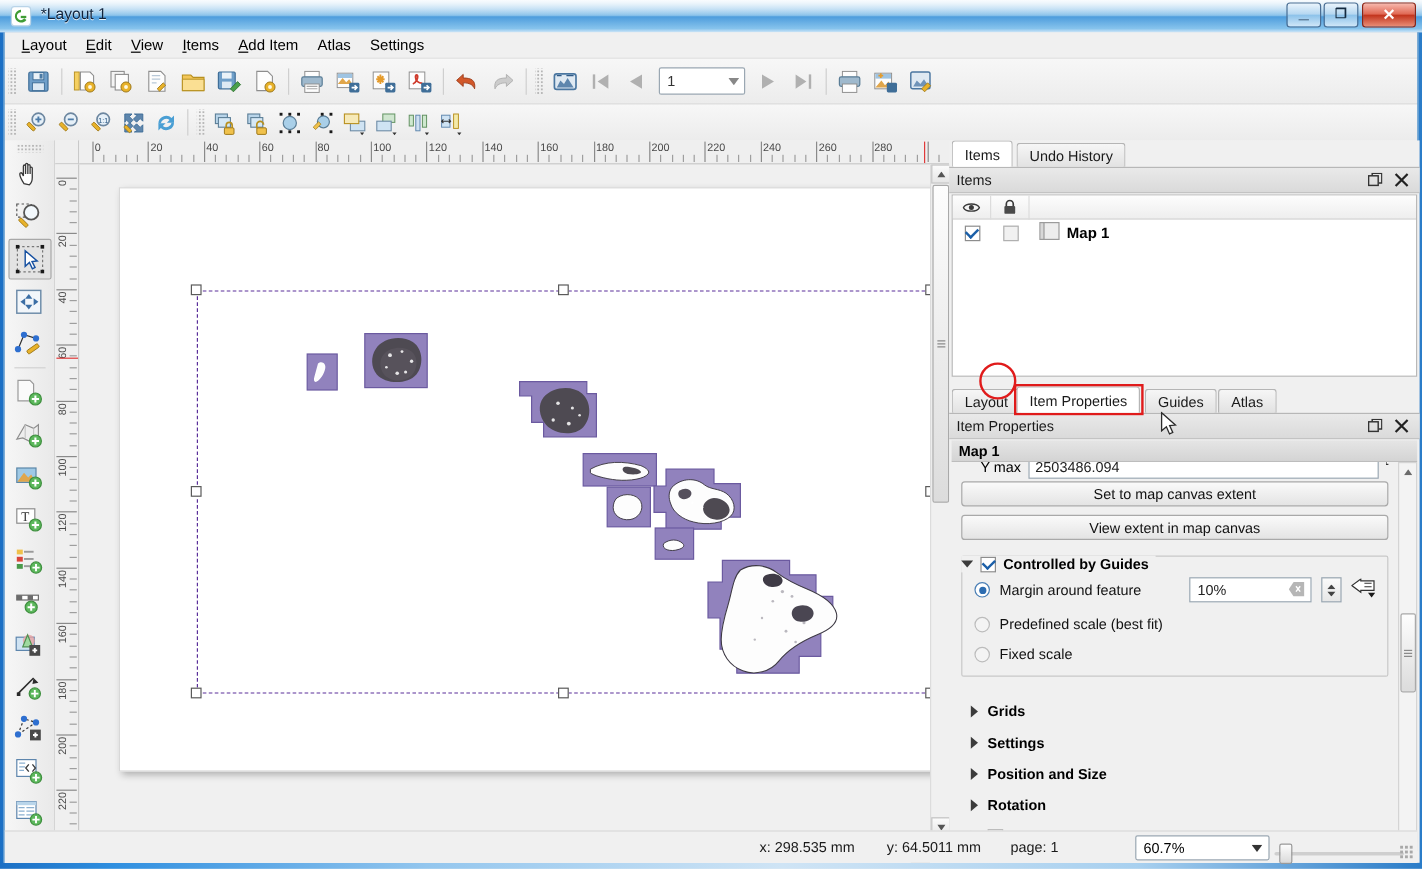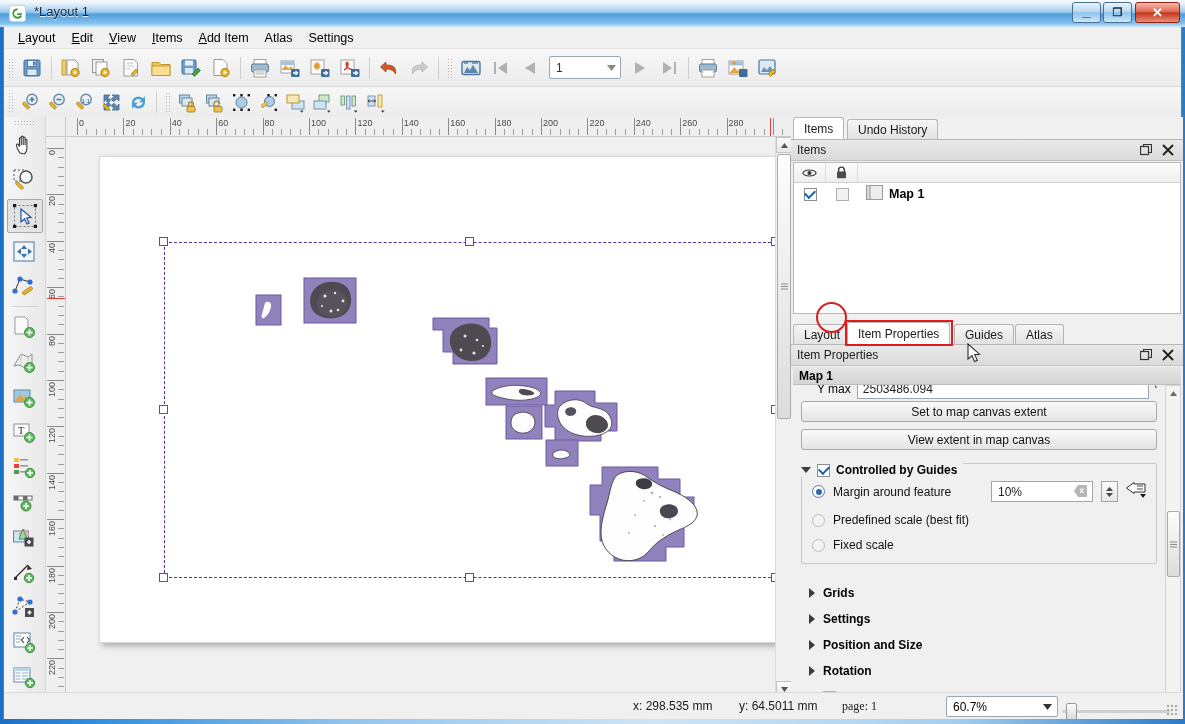--- a/index.html
+++ b/index.html
@@ -1320,21 +1320,21 @@
       <div id="red-circle" style="left:25px; top:185px; width:31px; height:31px;"></div>
 
       <svg id="cursor-arrow" style="left:176px; top:226px;" width="16" height="22" viewBox="0 0 16 22">
         <path d="M1 1 L1 16 L5 12.6 L7.6 18.6 L10.3 17.4 L7.7 11.6 L12.5 11.2 Z" fill="#ffffff" stroke="#2b2b2b" stroke-width="1.1"></path>
       </svg>
     </div>
 
     <div id="statusbar">
       <div class="sb-text abs" style="left:629px;">x: 298.535 mm</div>
       <div class="sb-text abs" style="left:735px;">y: 64.5011 mm</div>
-      <div class="sb-text abs" style="left:838px;font-family:Liberation Serif, serif;">page: 1</div>
+      <div class="sb-text abs" style="left:838px;">page: 1</div>
       <div id="zoom-combo" class="abs" style="left:942px; top:3px;">
         <div class="v">60.7%</div>
         <div class="dd">
           <svg width="9" height="6" viewBox="0 0 9 6">
               <path d="M0 0 L9 0 L4.5 6 Z" fill="#333"></path>
             </svg>
         </div>
       </div>
       <div id="zoom-slider" class="abs" style="left:1058px; top:5px;">
         <div class="track"></div>

